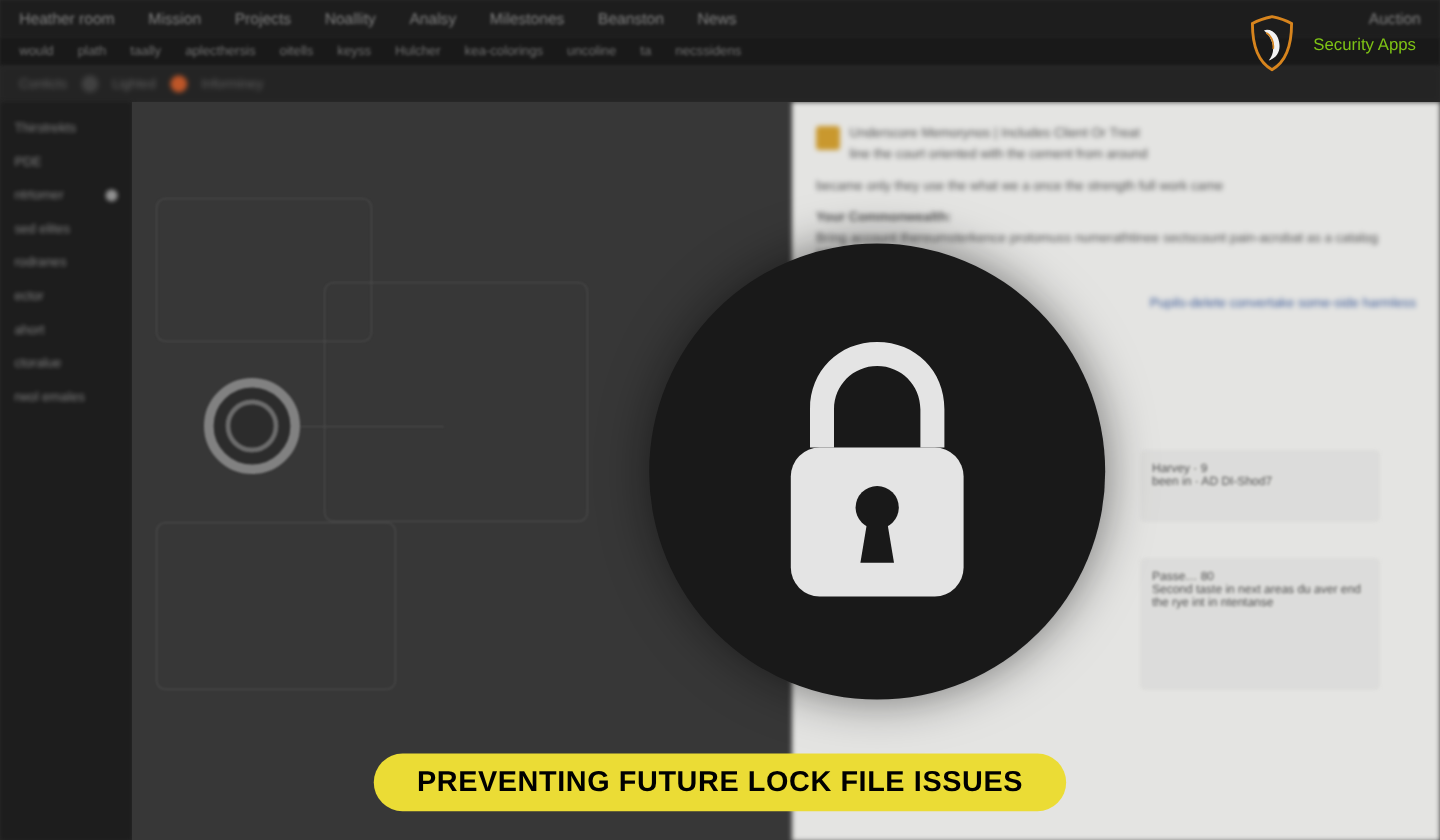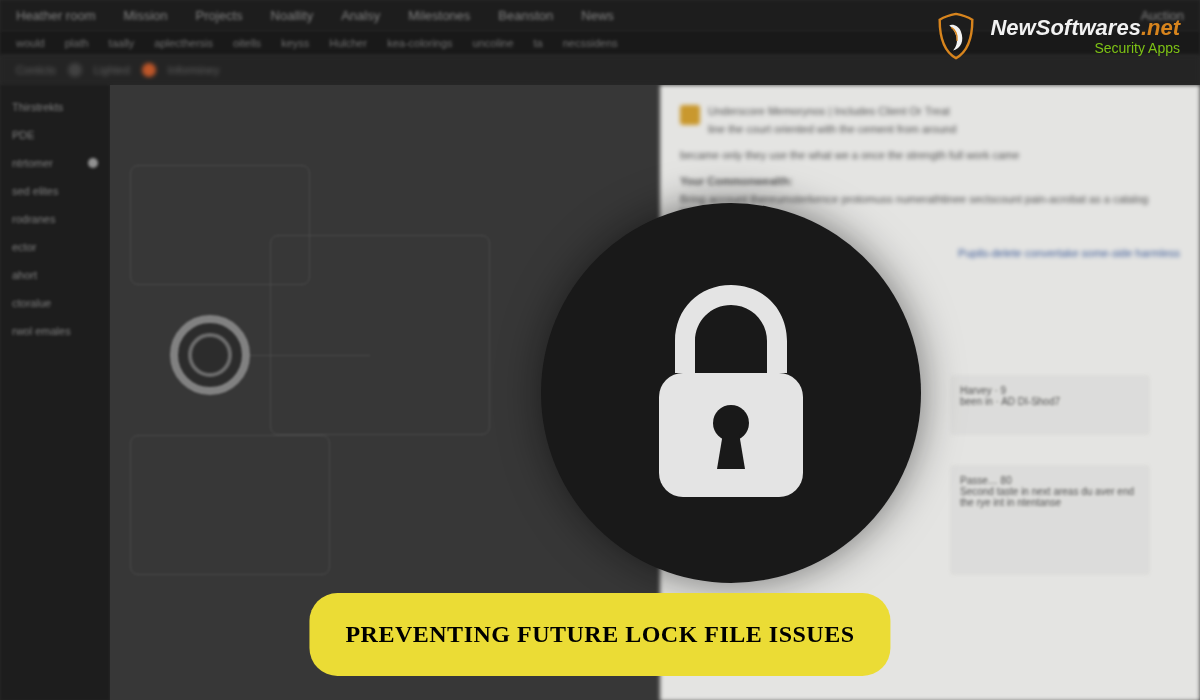--- a/index.html
+++ b/index.html
@@ -224,25 +224,24 @@
     
     .caption-pill {
       position: absolute;
       bottom: 24px;
       left: 50%;
       transform: translateX(-50%);
       background: #f7e838;
       color: #000;
       font-weight: bold;
       font-size: 24px;
-      padding: 28px 36px;
+      padding: 10px 36px;
       border-radius: 28px;
       letter-spacing: 0.5px;
       z-index: 100;
-      font-family: Liberation Serif, serif;
     }
   </style>
 </head>
 <body>
 
 <div class="top-menu">
   <span class="menu-item">Heather room</span>
   <span class="menu-item">Mission</span>
   <span class="menu-item">Projects</span>
   <span class="menu-item">Noallity</span>
@@ -354,20 +353,17 @@
   </div>
 </div>
 
 <div class="brand">
   <svg class="brand-icon" viewBox="0 0 50 50">
     <path d="M25 2 C15 4 8 8 8 8 C8 28 14 42 25 48 C36 42 42 28 42 8 C42 8 35 4 25 2 Z" fill="none" stroke="#e28b1e" stroke-width="2.5"></path>
     <path d="M18 14 C18 14 26 20 26 30 C26 36 22 40 22 40 C30 38 34 30 30 20 C28 15 22 12 18 14 Z" fill="#fff"></path>
     <path d="M20 16 C24 18 27 24 26 30" fill="none" stroke="#e28b1e" stroke-width="1.5"></path>
   </svg>
   <div class="brand-text">
-    <div>
-      <span class="brand-name">NewSoftwares</span><span class="brand-name brand-net">.net</span>
-    </div>
     <span class="brand-tagline">Security Apps</span>
   </div>
 </div>
 
 <div class="caption-pill">PREVENTING FUTURE LOCK FILE ISSUES</div>
 
 </body></html>

